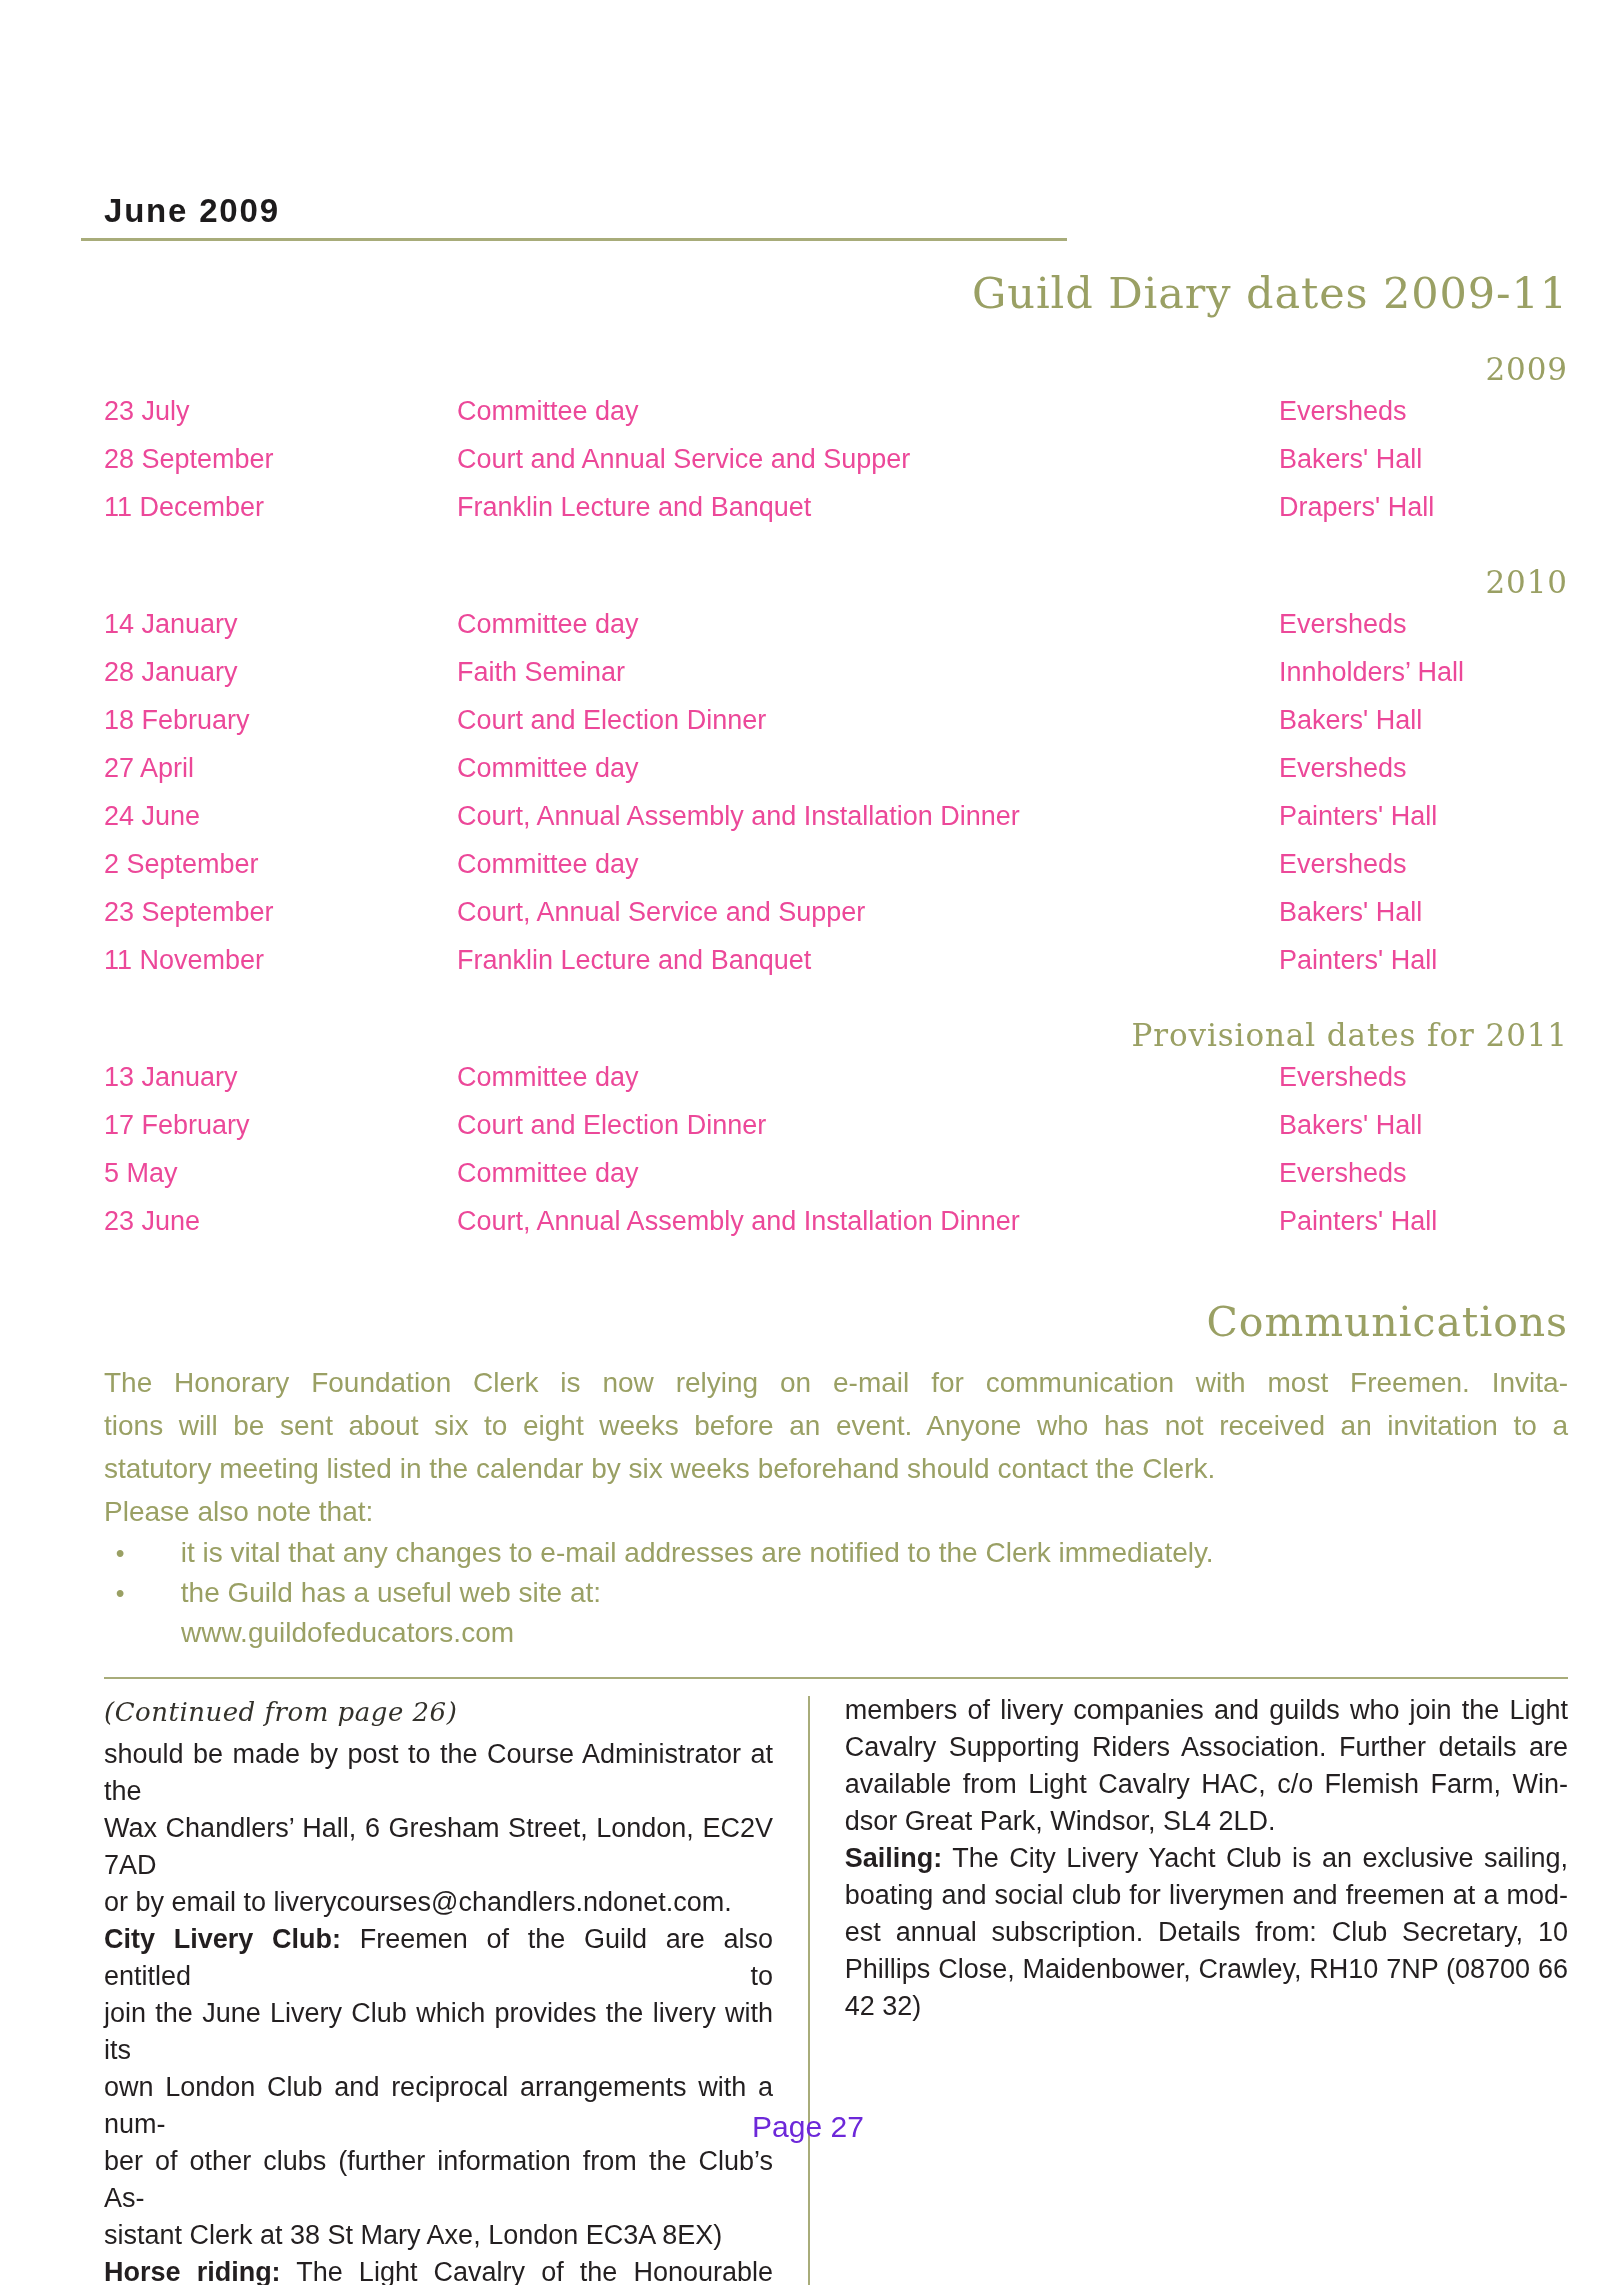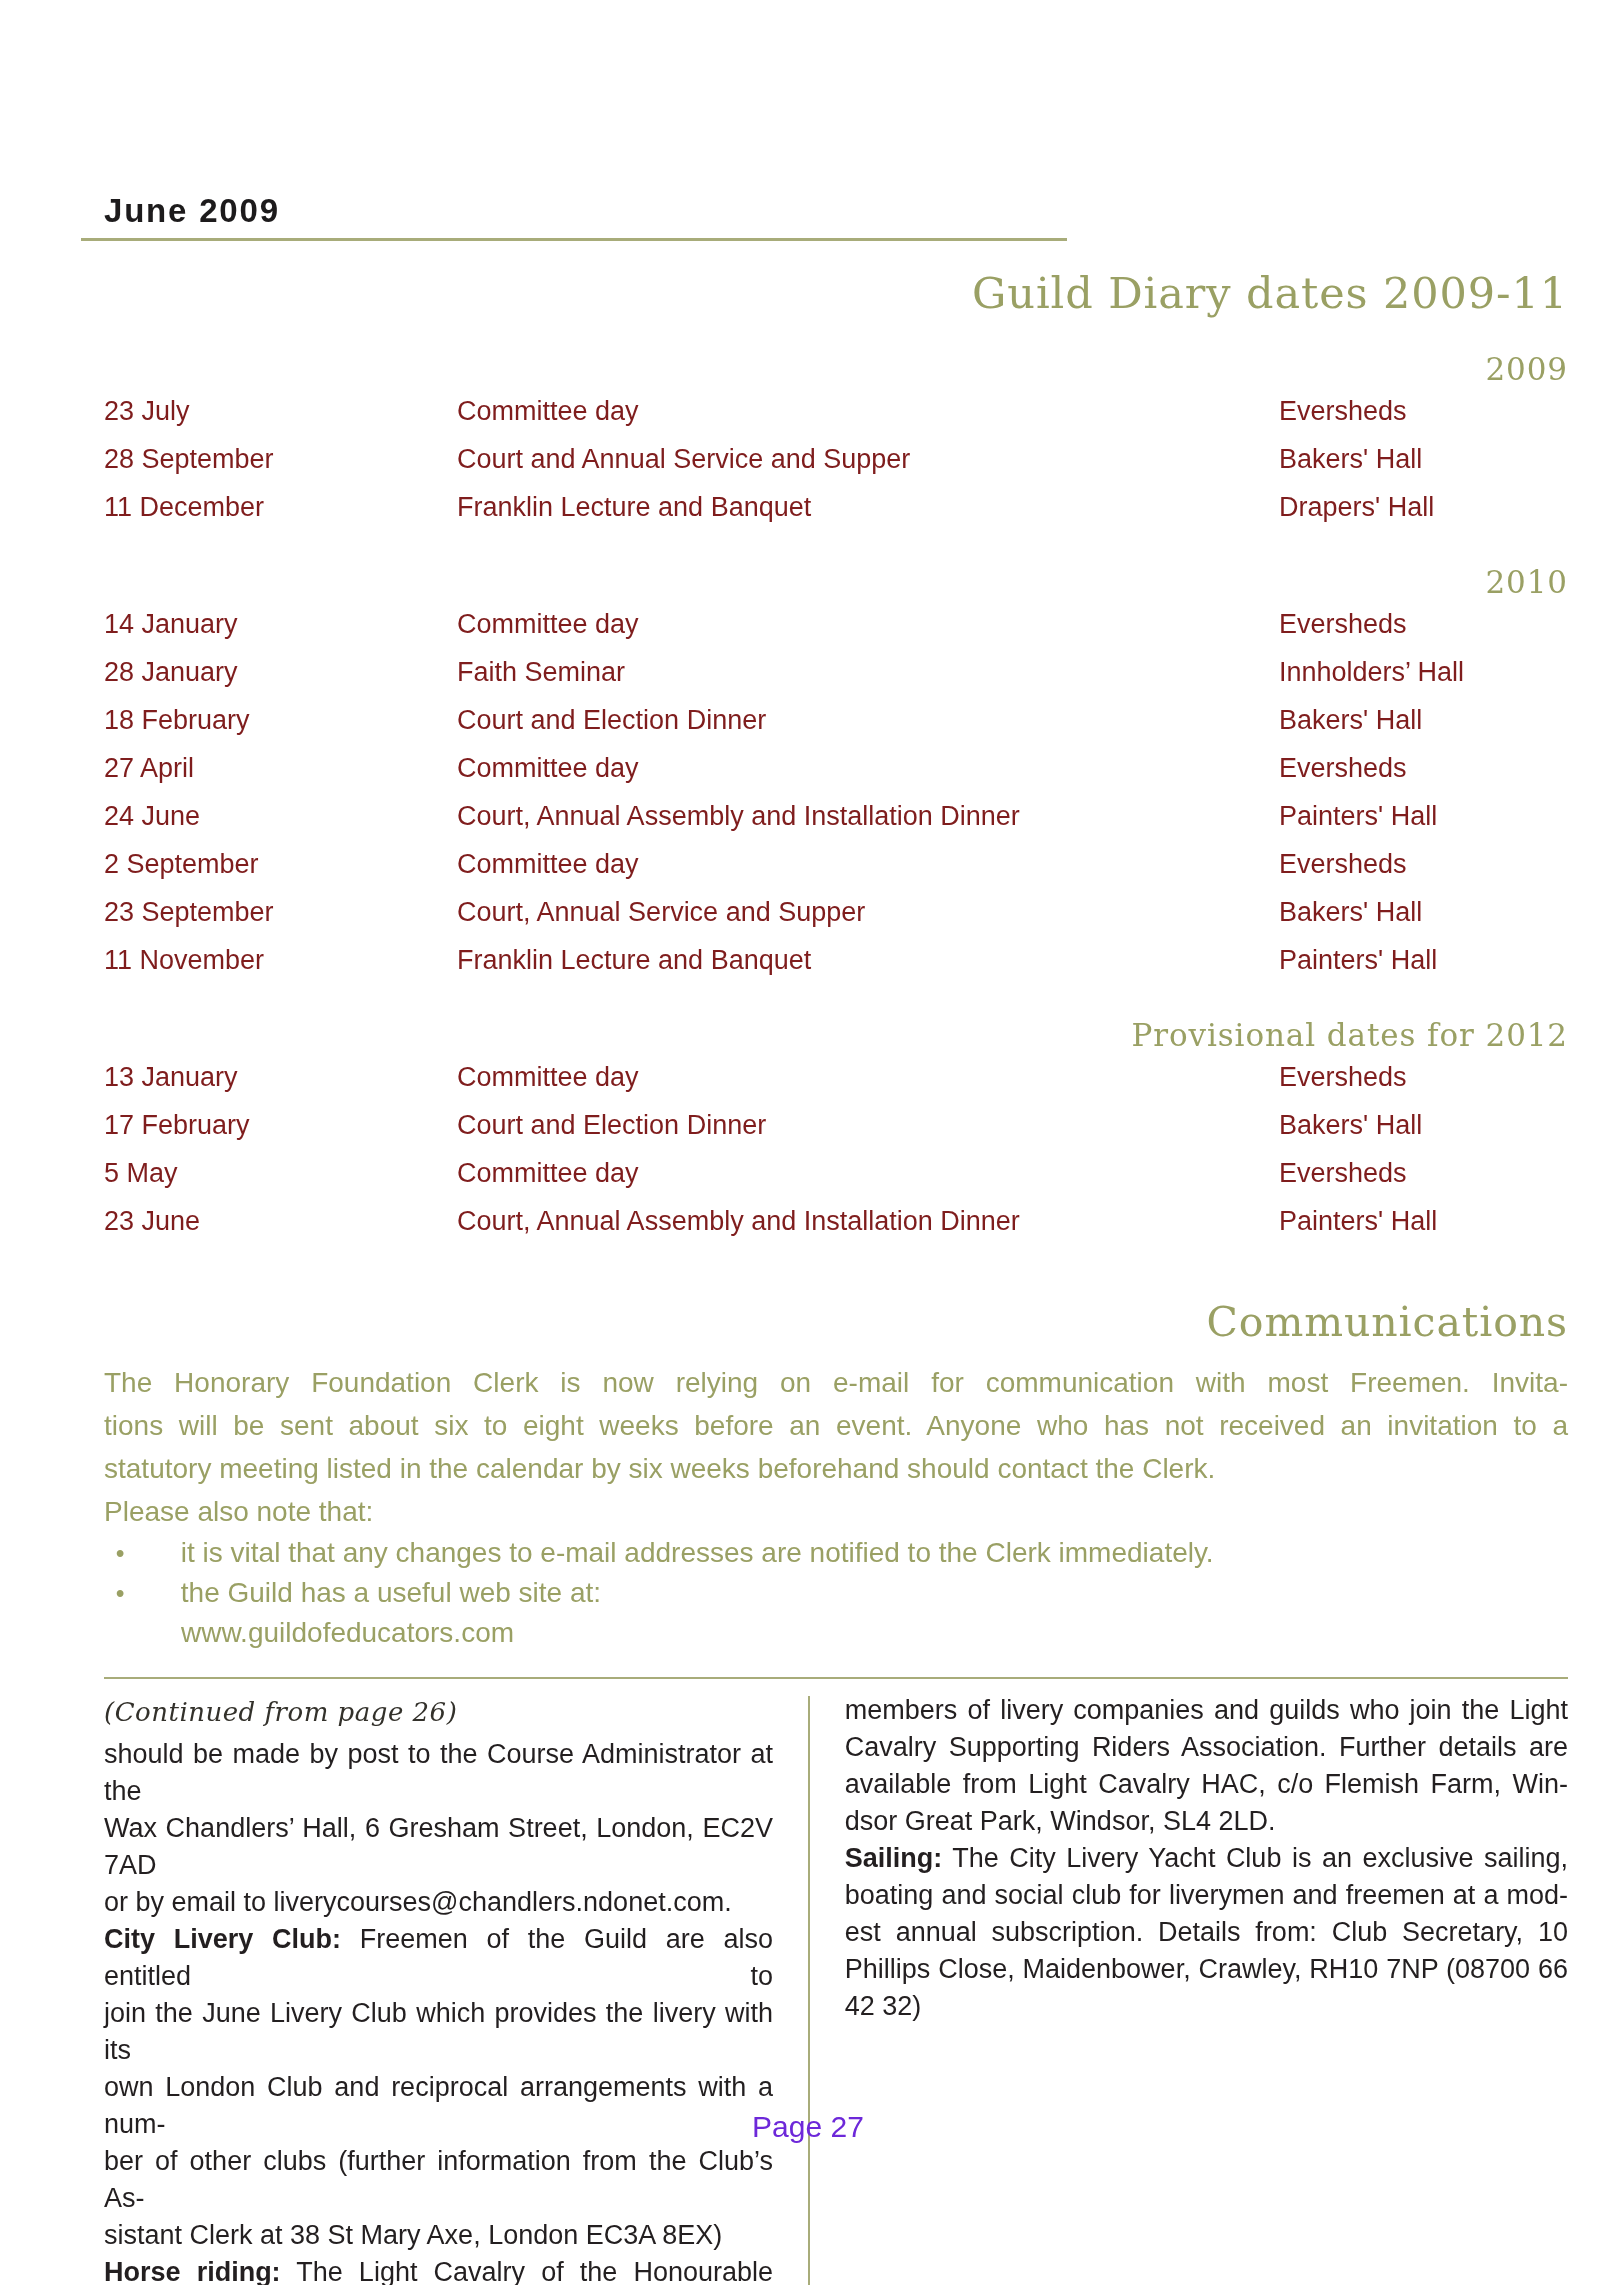--- a/index.html
+++ b/index.html
@@ -25,21 +25,21 @@
     font-family:"DejaVu Serif",serif;
     color:#9aa064;font-weight:normal;text-align:right;
   }
   h1.title{
     margin:27px 0 0 0;font-size:43px;letter-spacing:0.9px;line-height:51px;
   }
   .sec-head{
     font-size:31px;letter-spacing:0.9px;margin-top:31px;height:38px;line-height:38px;
   }
   
-  .diary-row{display:flex;height:48px;align-items:center;font-size:27px;color:#7f1d1d;}
+  .diary-row{display:flex;height:48px;align-items:center;font-size:27px;color:#ec4899;}
   .diary-row .d{flex:0 0 353px;}
   .diary-row .e{flex:1 1 auto;}
   .diary-row .v{flex:0 0 289px;white-space:nowrap;}
   
   h2.comms-head{margin:52px 0 0 0;font-size:41px;letter-spacing:0.9px;line-height:49px;}
   .comms-body{margin-top:14.5px;font-size:28px;color:#9aa064;line-height:43px;}
   .comms-body .line{text-align:justify;text-align-last:justify;}
   .comms-body .line.last{text-align-last:left;}
   .note-intro{font-size:28px;color:#9aa064;line-height:43px;}
   .bullet-row{display:flex;font-size:28px;color:#9aa064;line-height:40px;}
@@ -128,21 +128,21 @@
       <div class="diary-row">
         <span class="d">23 September</span>
         <span class="e">Court, Annual Service and Supper</span>
         <span class="v">Bakers' Hall</span>
       </div>
       <div class="diary-row">
         <span class="d">11 November</span>
         <span class="e">Franklin Lecture and Banquet</span>
         <span class="v">Painters' Hall</span>
       </div>
-      <div class="sec-head olive-head">Provisional dates for 2012</div>
+      <div class="sec-head olive-head">Provisional dates for 2011</div>
       <div class="diary-row">
         <span class="d">13 January</span>
         <span class="e">Committee day</span>
         <span class="v">Eversheds</span>
       </div>
       <div class="diary-row">
         <span class="d">17 February</span>
         <span class="e">Court and Election Dinner</span>
         <span class="v">Bakers' Hall</span>
       </div>

